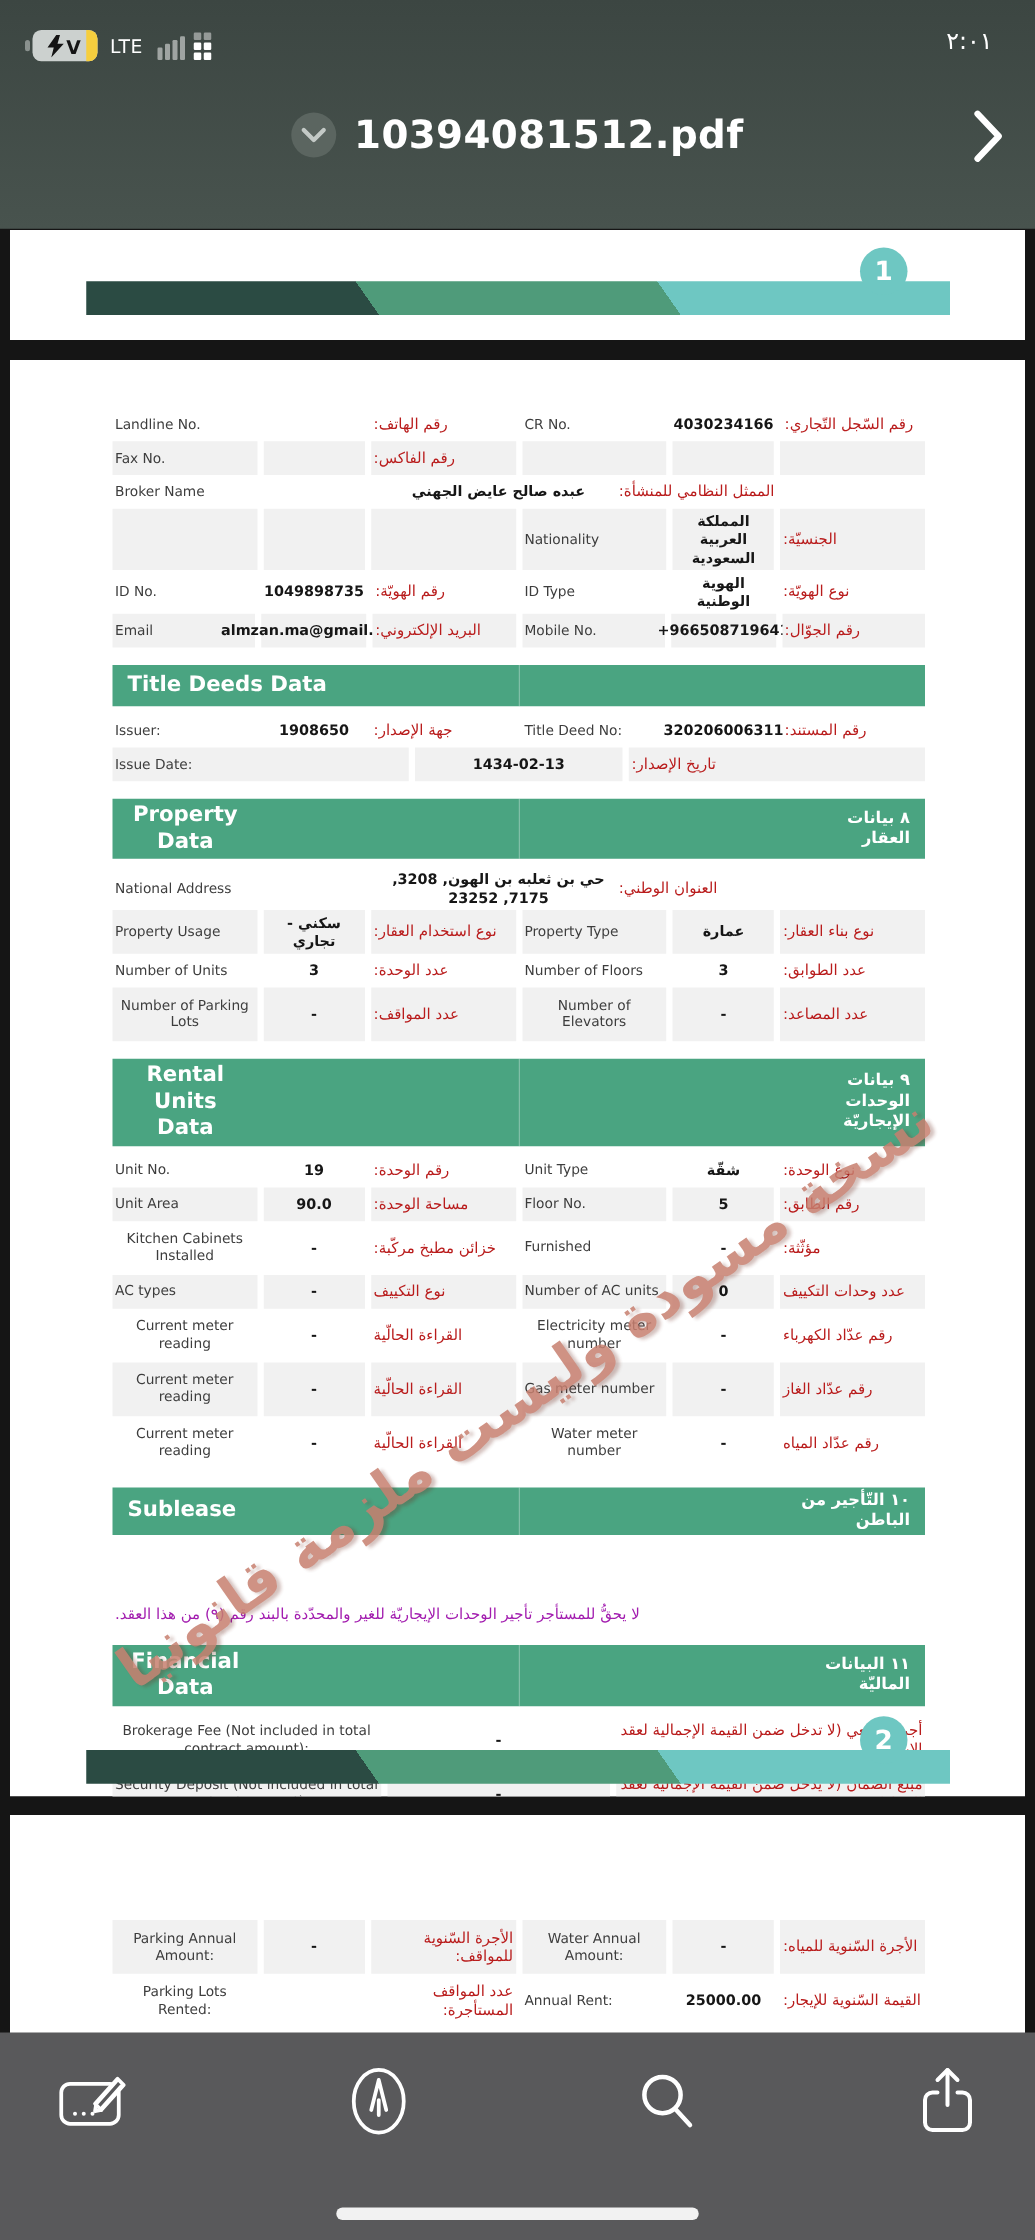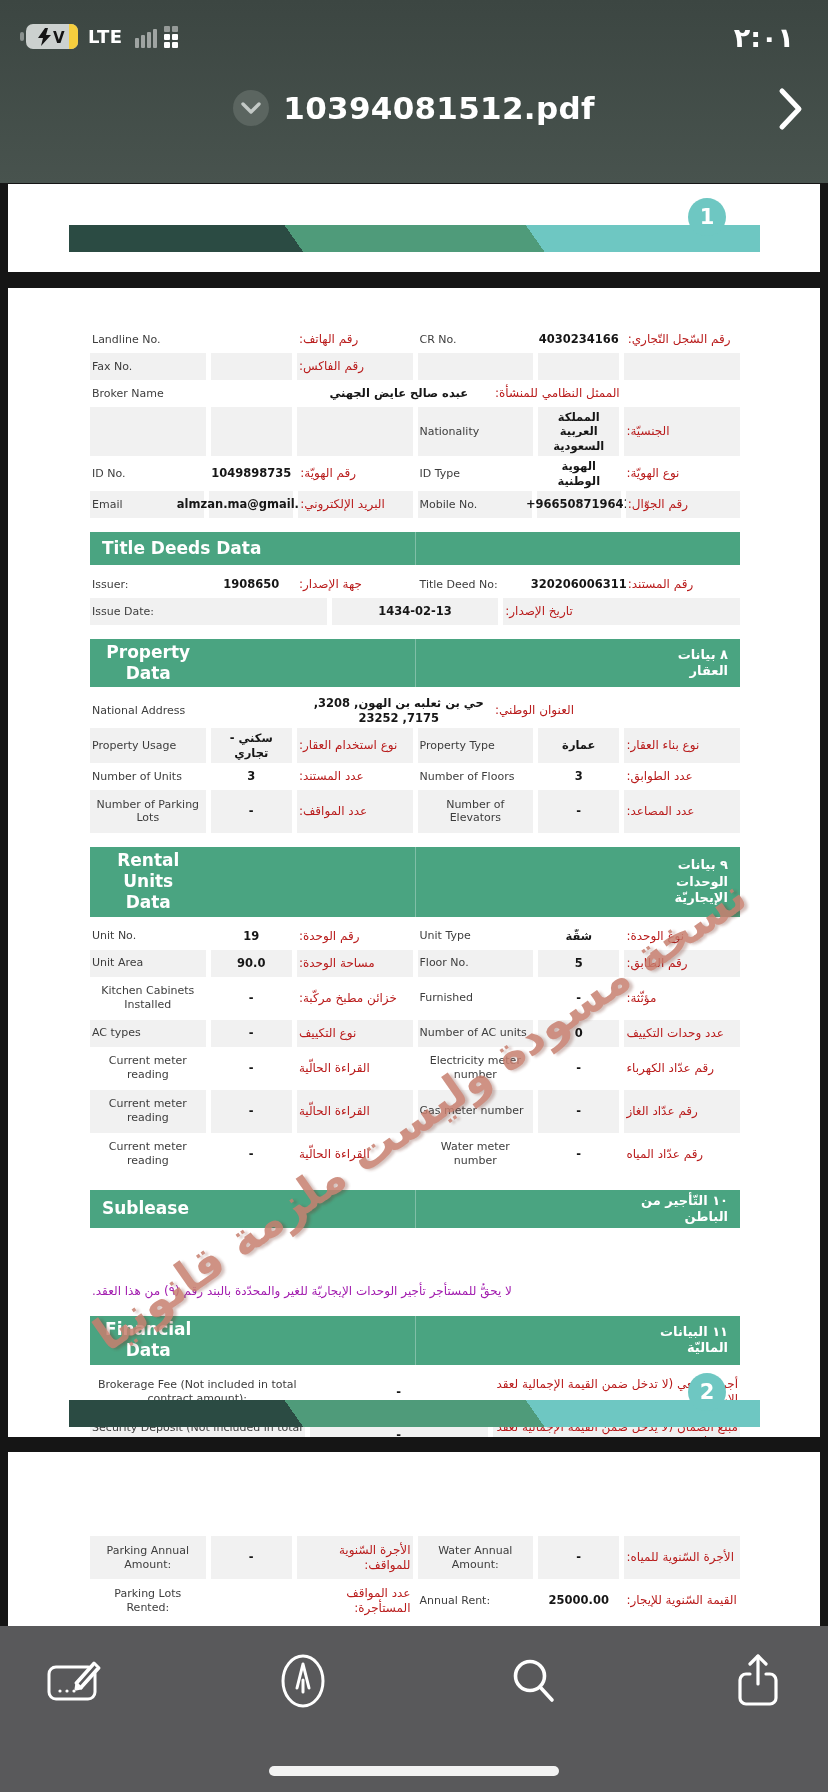--- a/index.html
+++ b/index.html
@@ -8,28 +8,28 @@
 
   
   .topbar{position:absolute;left:0;top:0;width:828px;height:183px;z-index:10;
           background:linear-gradient(180deg,#3c4642 0%,#48534e 100%);}
   .status-cluster{position:absolute;left:26px;top:24px;display:flex;align-items:center;gap:10px;}
   .batt{position:relative;width:52px;height:25px;border-radius:7px;background:#ccd1cf;
         display:flex;align-items:center;justify-content:center;}
   .batt-cap{position:absolute;right:0;top:0;bottom:0;width:9px;background:#f6ce3e;
             border-radius:0 7px 7px 0;}
   .batt-nub{position:absolute;left:-6px;top:8px;width:4px;height:9px;border-radius:2px;background:#8a918e;}
-  .net-label{color:#fff;font-size:18px;font-weight:700;letter-spacing:.5px;}
+  .net-label{color:#fff;font-size:15px;font-weight:400;letter-spacing:.5px;}
   .sig{display:flex;align-items:flex-end;gap:7px;margin-left:2px;}
   .sig-bars{display:flex;align-items:flex-end;gap:2px;height:20px;}
   .sig-bars span{width:4px;border-radius:1px;background:rgba(255,255,255,.5);}
   .sig-dots{display:grid;grid-template-columns:6px 6px;gap:2px;}
   .sig-dots span{width:6px;height:6px;border-radius:1px;background:#fff;}
   .sig-dots span.dim{background:rgba(255,255,255,.45);}
-  .time{position:absolute;right:34px;top:22px;color:#fff;font-size:27px;font-weight:700;}
+  .time{position:absolute;right:34px;top:22px;color:#fff;font-size:19px;font-weight:400;}
   .title-row{position:absolute;left:0;right:0;top:90px;display:flex;align-items:center;
              justify-content:center;gap:14px;}
   .chev-circle{width:36px;height:36px;border-radius:50%;background:#5b6560;
                display:flex;align-items:center;justify-content:center;cursor:pointer;}
   .filename{color:#fff;font-size:31px;font-weight:600;letter-spacing:.3px;}
   .next-chev{position:absolute;right:24px;top:86px;cursor:pointer;}
 
   
   .page{position:absolute;left:8px;width:812px;background:#fff;}
   .page1{top:184px;height:88px;}
@@ -223,21 +223,21 @@
             <div class="half rhalf">
               <span class="cell en" dir="ltr">Property Type</span>
               <span class="cell val" dir="auto">عمارة</span>
               <span class="cell ar" dir="rtl">نوع بناء العقار:</span>
             </div>
           </div>
           <div class="row split">
             <div class="half lhalf">
               <span class="cell en" dir="ltr">Number of Units</span>
               <span class="cell val" dir="auto">3</span>
-              <span class="cell ar" dir="rtl">عدد المستند:</span>
+              <span class="cell ar" dir="rtl">عدد الوحدة:</span>
             </div>
             <div class="half rhalf">
               <span class="cell en" dir="ltr">Number of Floors</span>
               <span class="cell val" dir="auto">3</span>
               <span class="cell ar" dir="rtl">عدد الطوابق:</span>
             </div>
           </div>
           <div class="row split alt tall">
             <div class="half lhalf">
               <span class="cell en" dir="ltr">Number of Parking Lots</span>

